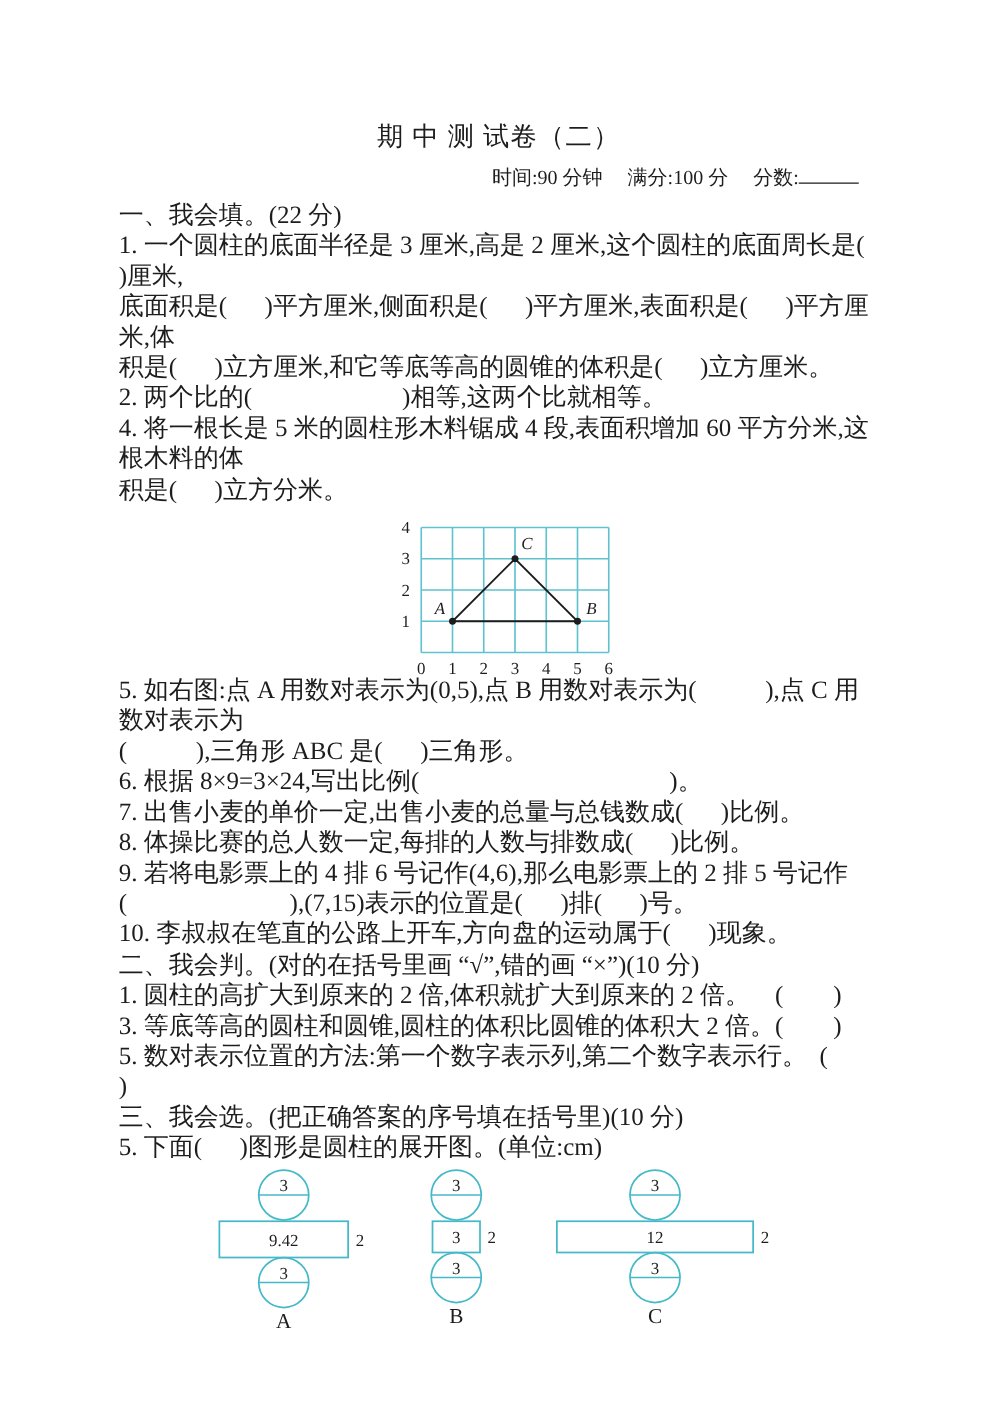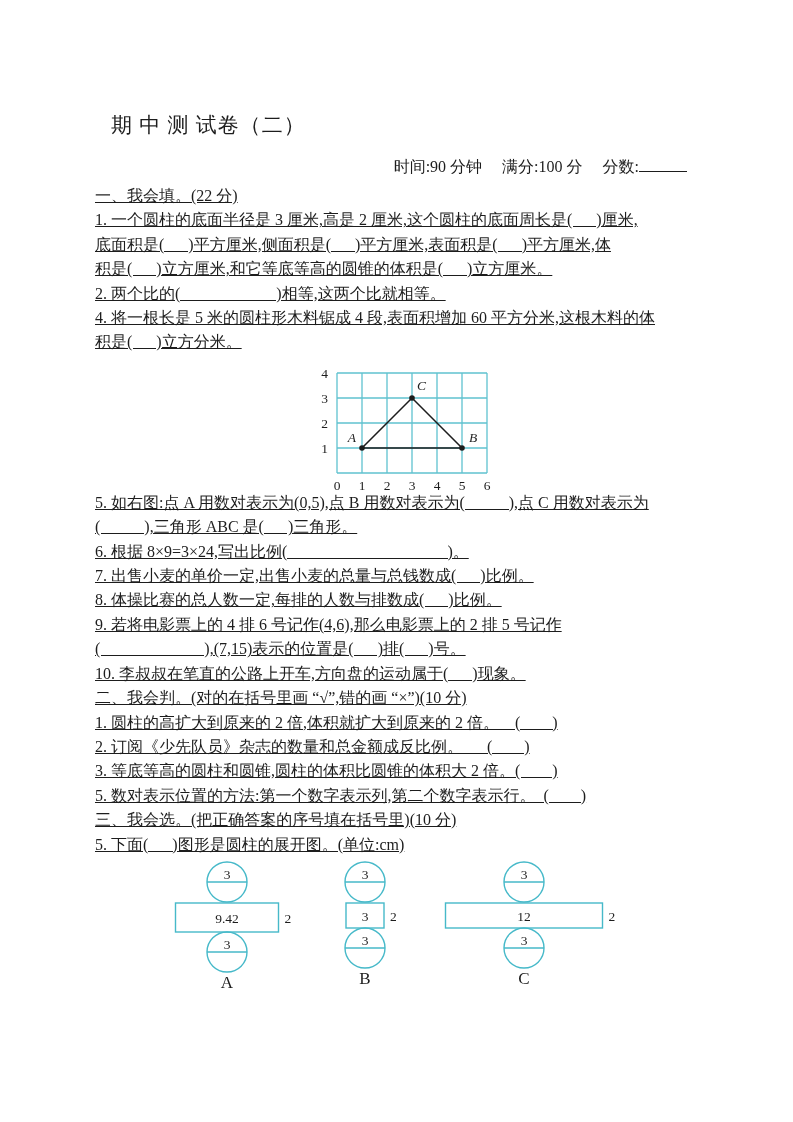--- a/index.html
+++ b/index.html
@@ -9,23 +9,24 @@
     background:#ffffff;
     color:#1d1d1d;
     font-family:"Liberation Serif", serif;
     overflow:hidden;
   }
   .content{
     position:absolute;
     left:95px; right:90px; top:96px;
   }
   .title{
-    margin:16px;
+    margin:0;
     font-size:21px;
     font-weight:400;
+    text-align:center;
     letter-spacing:1px;
     line-height:27px;
   }
   .meta{
     margin-top:8px;
     padding-right:16px;
     text-align:right;
     font-size:16px;
     line-height:24px;
     white-space:pre;
@@ -33,24 +34,23 @@
   .meta .seg{margin-left:20px;}
   .meta .seg:first-child{margin-left:0;}
   .score-blank{
     display:inline-block;
     width:48px;height:15px;
     border-bottom:1.5px solid #1d1d1d;
     vertical-align:baseline;
   }
   .body{margin-top:5px;}
   .line{
-    font-size:16px;
+    font-size:20px;
     line-height:24.4px;
     white-space:pre-wrap;
-    text-decoration:underline;
   }
   .grid-wrap{
     margin:8px 0 0 212px;
     height:128px;
   }
   .nets-wrap{
     margin:4px 0 0 52px;
     height:142px;
   }
   svg text{fill:#1d1d1d;}
@@ -114,21 +114,20 @@
       <div class="line">(           ),三角形 ABC 是(      )三角形。</div>
       <div class="line">6. 根据 8×9=3×24,写出比例(                                        )。</div>
       <div class="line">7. 出售小麦的单价一定,出售小麦的总量与总钱数成(      )比例。</div>
       <div class="line">8. 体操比赛的总人数一定,每排的人数与排数成(      )比例。</div>
       <div class="line">9. 若将电影票上的 4 排 6 号记作(4,6),那么电影票上的 2 排 5 号记作</div>
       <div class="line">(                          ),(7,15)表示的位置是(      )排(      )号。</div>
       <div class="line">10. 李叔叔在笔直的公路上开车,方向盘的运动属于(      )现象。</div>
 
       <div class="line">二、我会判。(对的在括号里画 “√”,错的画 “×”)(10 分)</div>
       <div class="line">1. 圆柱的高扩大到原来的 2 倍,体积就扩大到原来的 2 倍。    (        )</div>
-      <div class="line">2. 订阅《少先队员》杂志的数量和总金额成反比例。      (        )</div>
       <div class="line">3. 等底等高的圆柱和圆锥,圆柱的体积比圆锥的体积大 2 倍。(        )</div>
       <div class="line">5. 数对表示位置的方法:第一个数字表示列,第二个数字表示行。  (        )</div>
 
       <div class="line">三、我会选。(把正确答案的序号填在括号里)(10 分)</div>
       <div class="line">5. 下面(      )图形是圆柱的展开图。(单位:cm)</div>
 
       <div class="nets-wrap">
         <svg id="nets-svg" width="536" height="142">
             <circle cx="80" cy="21" r="20" fill="none" stroke="#46b9c9" stroke-width="1.4"></circle>
             <line x1="60" y1="21" x2="100" y2="21" stroke="#46b9c9" stroke-width="1.3"></line>

